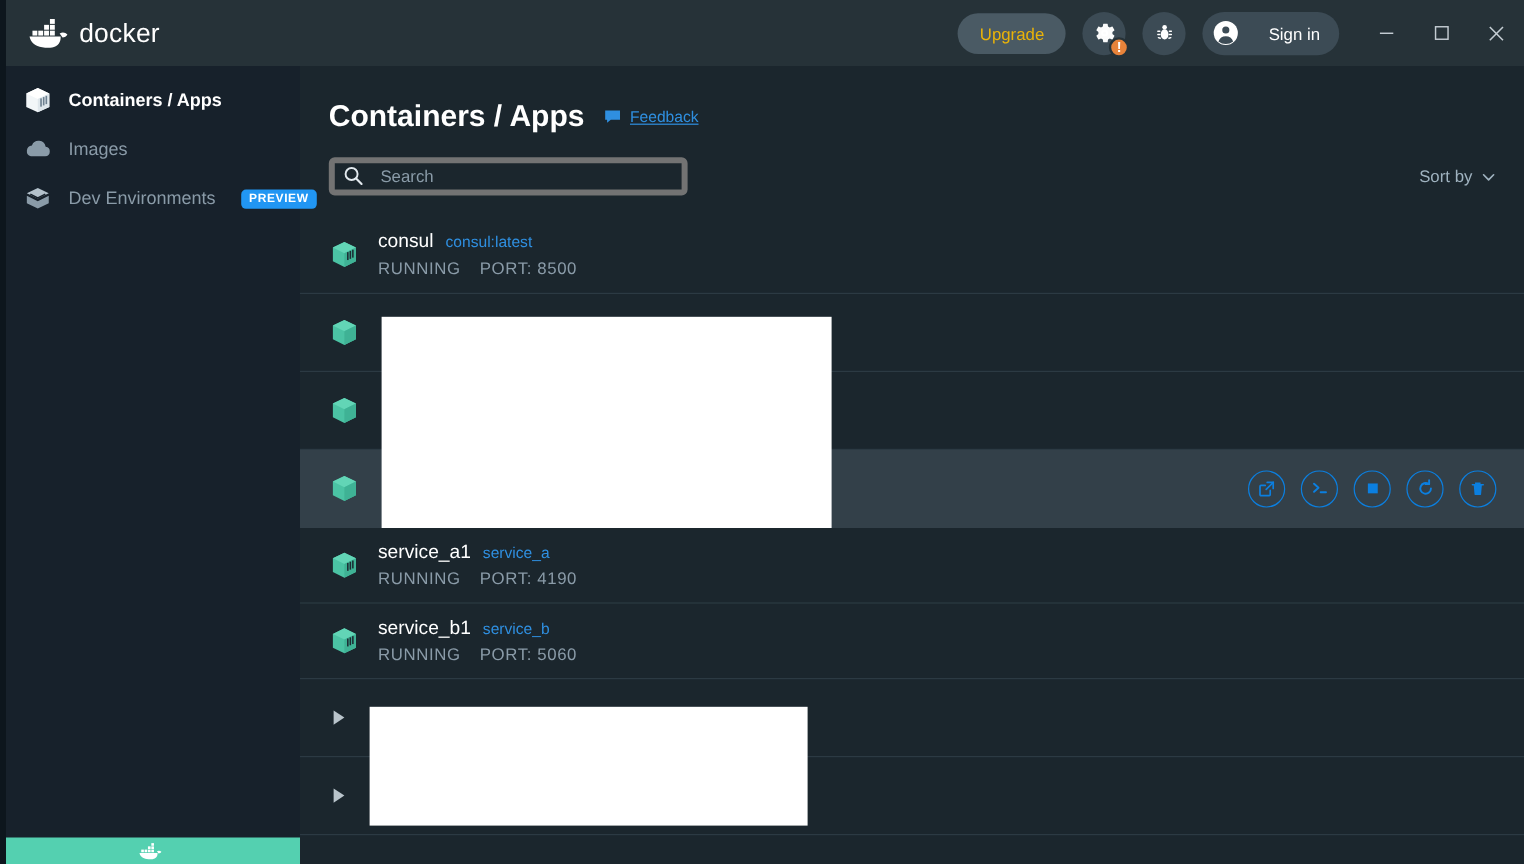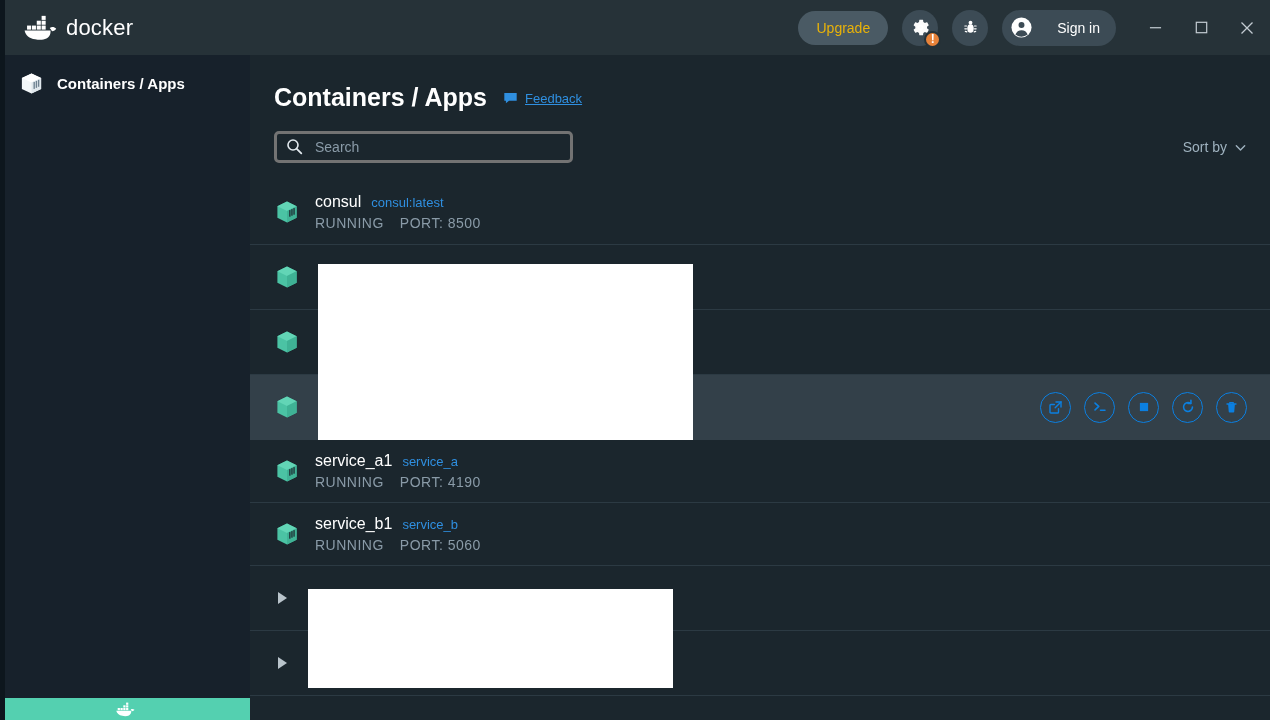--- a/index.html
+++ b/index.html
@@ -230,21 +230,21 @@
     align-items: center;
     padding: 19px 23px 0 24px;
   }
   .search-wrap {
     position: relative;
     width: 299px; height: 32px;
   }
   .search-input {
     width: 299px; height: 32px;
     background: transparent;
-    border: 3px solid #737373;
+    border: 5px solid #737373;
     border-radius: 5px;
     color: #d5dde2;
     font-size: 14px;
     padding: 0 10px 0 38px;
     font-family: inherit;
     outline: none;
   }
   .search-input::placeholder { color: #8a9ba8; }
   .search-icon-pos {
     position: absolute;
@@ -429,22 +429,41 @@
           <path d="M13 2.5 L23 7.2 L13 11.9 L3 7.2 Z" fill="#ffffff"></path>
           <path d="M13 11.9 L23 7.2 V18.8 L13 23.5 Z" fill="#dfe7ec"></path>
           <rect x="15.1" y="11.4" width="1.4" height="7.2" fill="#6e8190"></rect>
           <rect x="17.4" y="10.3" width="1.4" height="7.2" fill="#6e8190"></rect>
           <rect x="19.7" y="9.2" width="1.4" height="7.2" fill="#6e8190"></rect>
         </svg>
       </span>
       <span class="nav-label">Containers / Apps</span>
     </div>
 
-
-
+    <div class="nav-item">
+      <span class="nav-icon">
+        <svg width="25" height="25" viewBox="0 0 26 26">
+          <path d="M7 19 h12.4 a4.2 4.2 0 00.4-8.35 A6.2 6.2 0 007.9 9.6 A4.8 4.8 0 007 19 Z" fill="#8a9ba8"></path>
+        </svg>
+      </span>
+      <span class="nav-label">Images</span>
+    </div>
+
+
+    <div class="nav-item">
+      <span class="nav-icon">
+        <svg width="25" height="25" viewBox="0 0 26 26">
+          <path d="M13 3.8 L22.5 8.4 L13 13 L3.5 8.4 Z" fill="#b4c2cc"></path>
+          <path d="M3.5 10.6 L13 15.2 L22.5 10.6 V17 L13 21.6 L3.5 17 Z" fill="#8a9ba8"></path>
+          <path d="M6.5 9.2 L13 12.4 L19.5 9.2" fill="none" stroke="#17212b" stroke-width="1.2"></path>
+        </svg>
+      </span>
+      <span class="nav-label">Dev Environments</span>
+      <span class="preview-badge">PREVIEW</span>
+    </div>
 
   </nav>
 
   <div class="statusbar">
     <svg viewBox="0 0 42 30">
       <g fill="#ffffff">
         <rect x="12" y="12" width="4.4" height="4.4"></rect>
         <rect x="17.6" y="12" width="4.4" height="4.4"></rect>
         <rect x="23.2" y="12" width="4.4" height="4.4"></rect>
         <rect x="17.6" y="6.6" width="4.4" height="4.4"></rect>

